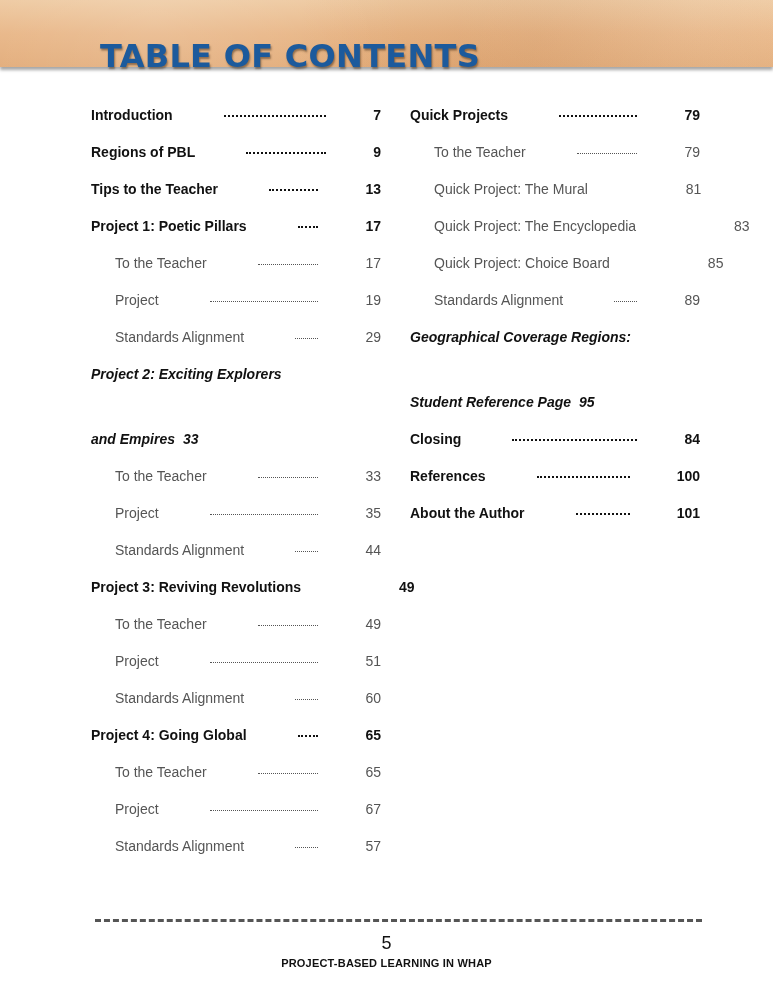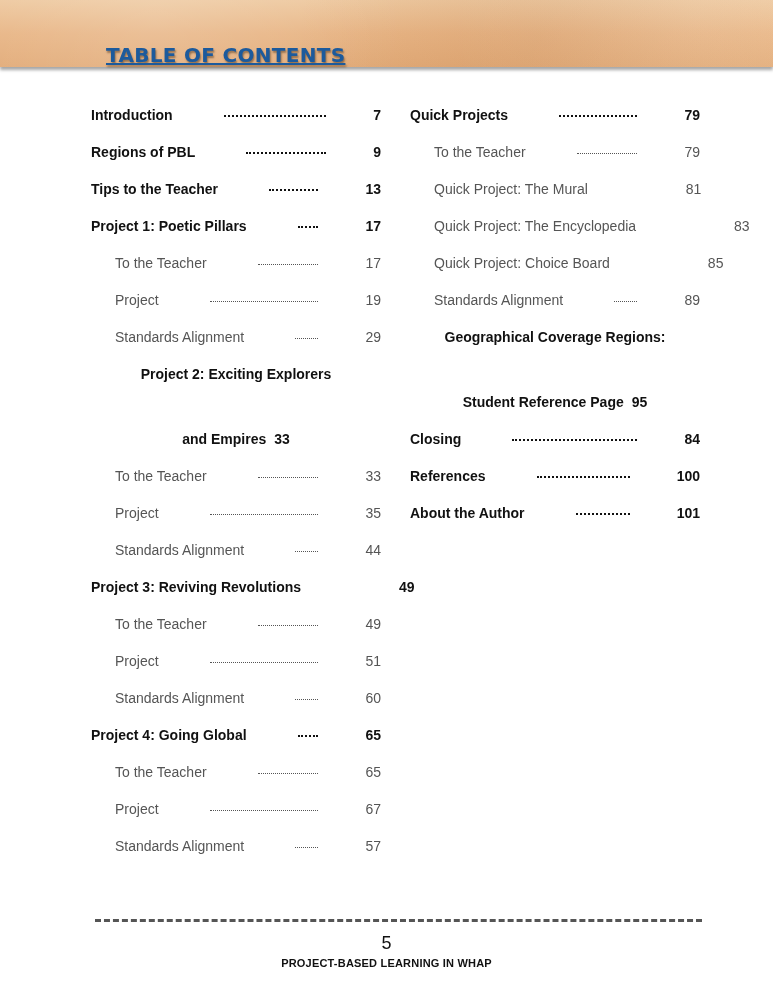--- a/index.html
+++ b/index.html
@@ -13,43 +13,42 @@
     box-shadow: 0 3px 3px rgba(0,0,0,0.35);
   }
   .header::before {
     content: ""; position: absolute; inset: 0;
     background:
       radial-gradient(circle at 20% 30%, rgba(255,255,255,0.15), transparent 40%),
       radial-gradient(circle at 70% 60%, rgba(160,90,40,0.12), transparent 45%),
       radial-gradient(circle at 90% 20%, rgba(255,240,220,0.18), transparent 35%);
   }
   .title {
-    position: absolute; left: 90px; top: 27px; margin: 16px;
-    font-family: "DejaVu Sans", sans-serif; font-weight: bold; font-size: 20px;
+    position: absolute; left: 90px; top: 27px; margin: 10px;
+    font-family: "DejaVu Sans", sans-serif; font-weight: bold; font-size: 32px;
     color: #1c5a9c; letter-spacing: 0.3px;
     text-shadow: 1px 2px 2px rgba(60,40,20,0.5);
-    text-decoration: underline;
   }
   .col { position: absolute; top: 105px; width: 290px; }
   .col.left { left: 91px; }
   .col.right { left: 410px; }
   .entry {
     display: flex; align-items: baseline; font-size: 14px; line-height: 20px;
     margin-bottom: 17px; white-space: nowrap; gap: 45px;
   }
   .entry.main { font-weight: bold; color: #111; }
   .entry.sub { padding-left: 24px; color: #555; font-weight: normal; }
   .entry .label { flex: 0 0 auto; }
   .entry .dots {
     flex: 1 1 auto; overflow: hidden; margin: 0 2px 0 6px;
     border-bottom: 2px dotted currentColor; height: 0; position: relative; top: -3px;
   }
   .entry.sub .dots { border-bottom-width: 1px; top: -3px; }
   .entry .page { flex: 0 0 auto; }
-  .entry.two-line { flex-direction: column; align-items: center; }
+  .entry.two-line { flex-direction: column; align-items: flex-start; font-style: italic; }
   .entry.two-line .line1 { display: block; }
   .entry.two-line .line2 { display: flex; align-items: baseline; }
   .footer-rule {
     position: absolute; left: 95px; top: 919px; width: 607px; height: 0;
     border-top: 3px dashed #555;
   }
   .page-number {
     position: absolute; left: 0; width: 773px; top: 933px; text-align: center;
     font-size: 18px; color: #111;
   }

